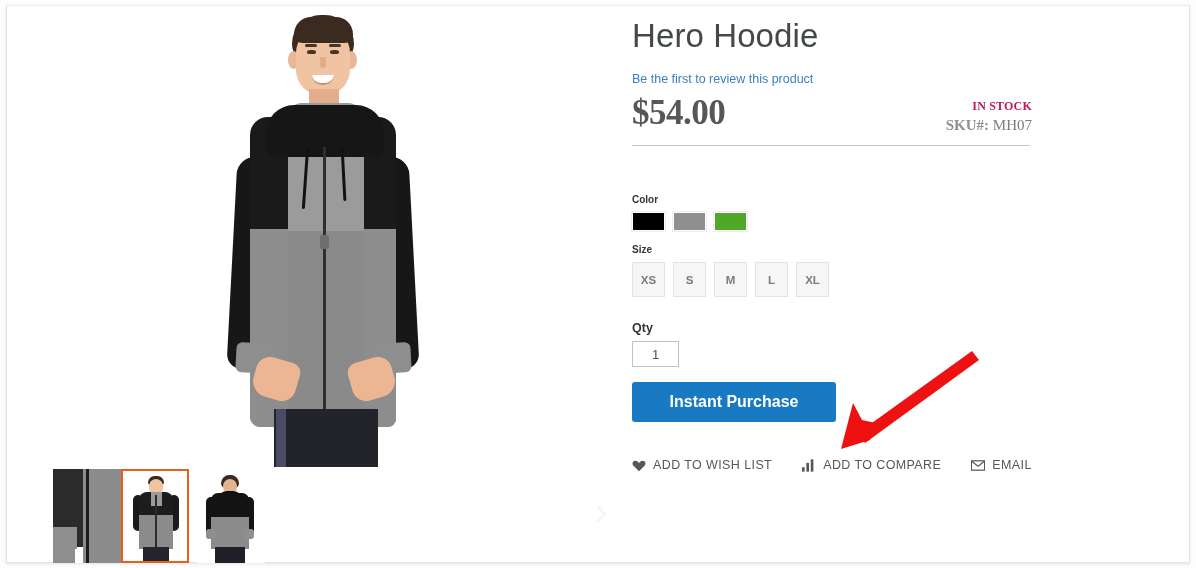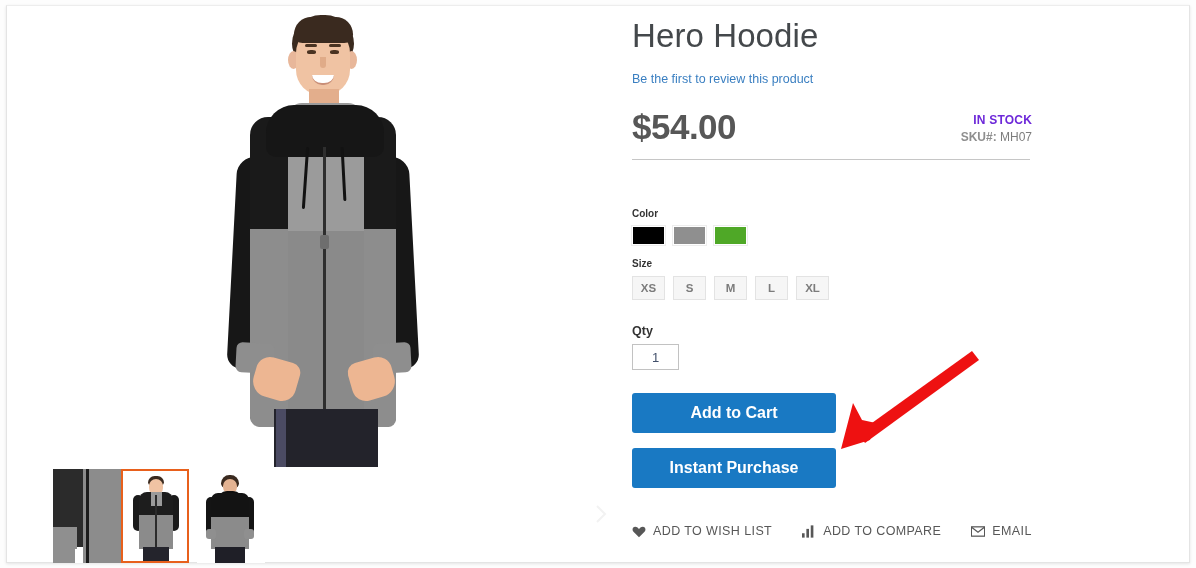--- a/index.html
+++ b/index.html
@@ -277,47 +277,48 @@
     display: inline-block;
     margin-top: 16px;
     font-size: 12.5px;
     color: #3a7fc1;
     text-decoration: none;
     cursor: pointer;
   }
 
   .price-row {
     position: relative;
-    margin-top: 20px;
+    margin-top: 6px;
     height: 48px;
+    font-family: Liberation Serif, serif;
   }
   .price {
     position: absolute;
     left: 0;
     top: 0;
     font-size: 35px;
     font-weight: 700;
     color: #575757;
     letter-spacing: -0.5px;
   }
   .stock-block {
     position: absolute;
     right: 0;
     top: 6px;
     text-align: right;
   }
   .stock-status {
     font-size: 12px;
     font-weight: 700;
-    color: #6d28d9;
+    color: #be185d;
     letter-spacing: 0.2px;
   }
   .sku-line {
     margin-top: 3px;
-    font-size: 12px;
+    font-size: 15px;
     color: #8f8f8f;
   }
   .sku-label { font-weight: 700; color: #8f8f8f; }
   .sku-value { color: #7d7d7d; }
 
   .divider {
     margin-top: 4px;
     height: 1px;
     background: #c6c6c6;
     width: 398px;
@@ -336,21 +337,21 @@
     height: 19px;
     border: 1px solid #ffffff;
     outline: 1px solid #ededed;
     cursor: pointer;
     box-sizing: border-box;
   }
   .size-block { margin-top: 13px; }
   .sizes { display: flex; gap: 8px; }
   .size-opt {
     width: 33px;
-    height: 24px;
+    height: 35px;
     border: 1px solid #e3e3e3;
     background: #f6f6f6;
     color: #7c7c7c;
     font-size: 11.5px;
     font-weight: 700;
     display: flex;
     align-items: center;
     justify-content: center;
     cursor: pointer;
     box-sizing: border-box;
@@ -556,21 +557,20 @@
           <div class="size-opt">L</div>
           <div class="size-opt">XL</div>
         </div>
       </div>
 
       <div class="qty-block">
         <div class="qty-label">Qty</div>
         <input class="qty-input" type="text" value="1" style="">
       </div>
 
-      <button class="btn btn-cart">Add to Cart</button>
 
       <button class="btn btn-instant">Instant Purchase</button>
 
       <div class="links-row">
 
         <a class="link-item">
           <span class="link-icon">
             <svg width="14" height="13" viewBox="0 0 24 22">
               <path d="M12 21 L2.5 11.5 C-0.5 8.5 1 3 5.5 3 C8.5 3 10.8 5 12 7 C13.2 5 15.5 3 18.5 3 C23 3 24.5 8.5 21.5 11.5 Z" fill="#575757"></path>
             </svg>

